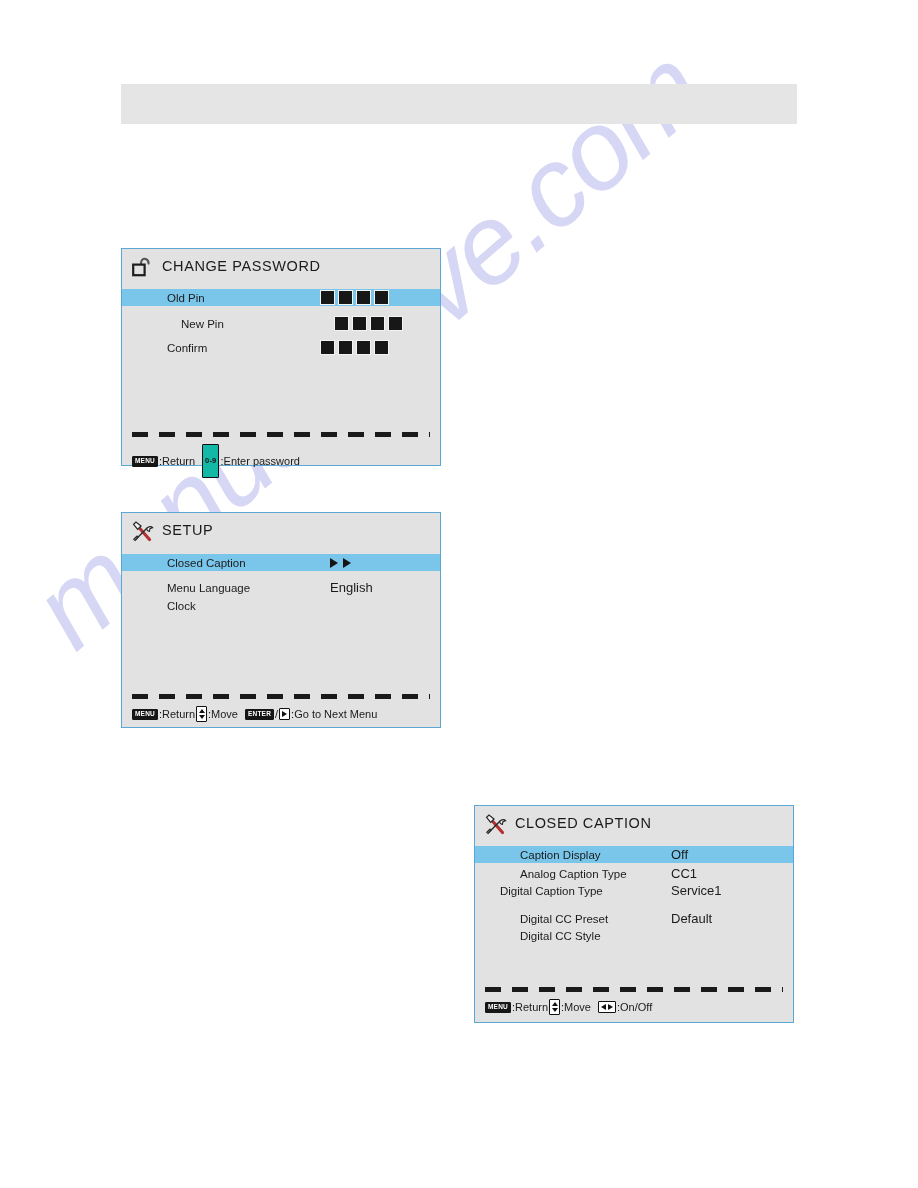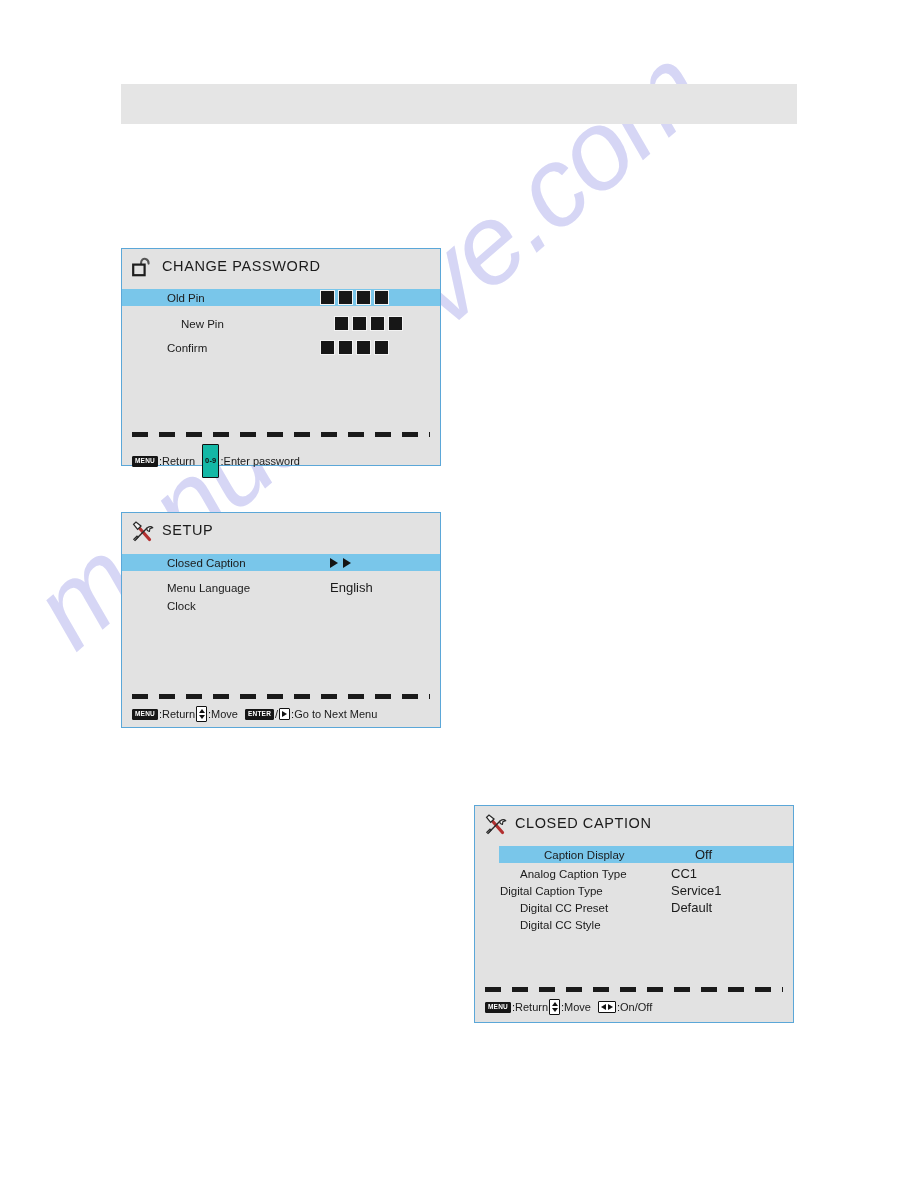--- a/index.html
+++ b/index.html
@@ -362,36 +362,36 @@
         <path d="M5.5 20.8 L17.3 8.8" stroke="#2a2a2a" stroke-width="1.4"></path>
         <path d="M5.0 21.5 L8.0 18.2 L7.0 17.2 L3.8 20.3 Z" fill="#f4f4f4" stroke="#2a2a2a" stroke-width="1.2"></path>
         <path d="M17.0 9.2 C18.6 7.4 21.5 7.2 22.6 8.6 L19.9 9.6 L19.4 12.3 C17.7 12.3 16.4 10.9 17.0 9.2 Z" fill="#f4f4f4" stroke="#2a2a2a" stroke-width="1.2"></path>
       </svg>
     </span>
     <span class="osd-title">CLOSED CAPTION</span>
   </div>
 
   <div class="osd-rows">
 
-    <div class="osd-row selected" style="margin-top:4px;margin-left:24px;">
+    <div class="osd-row selected" style="margin-top:4px;">
       <span class="row-label">Caption Display</span>
       <span class="row-value" style="left:196px;">Off</span>
     </div>
 
     <div class="osd-row" style="margin-top:2px;">
       <span class="row-label">Analog Caption Type</span>
       <span class="row-value" style="left:196px;text-align:right;">CC1</span>
     </div>
 
     <div class="osd-row" style="margin-top:0px;padding-left:25px;">
       <span class="row-label">Digital Caption Type</span>
       <span class="row-value" style="left:196px;">Service1</span>
     </div>
 
-    <div class="osd-row" style="margin-top:0px;">
+    <div class="osd-row" style="margin-top:11px;">
       <span class="row-label">Digital CC Preset</span>
       <span class="row-value" style="left:196px;">Default</span>
     </div>
 
     <div class="osd-row" style="margin-top:0px;">
       <span class="row-label">Digital CC Style</span>
       <span class="row-value" style="left:196px;"></span>
     </div>
   </div>
 

